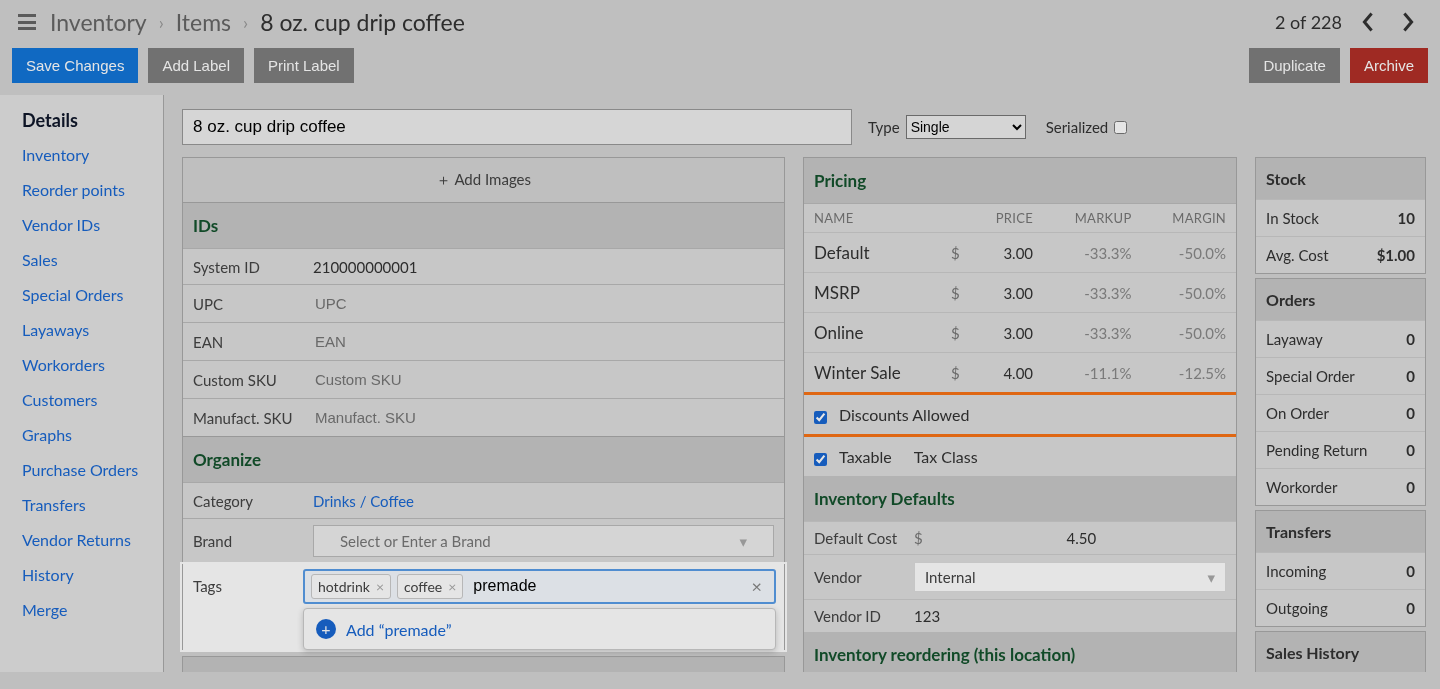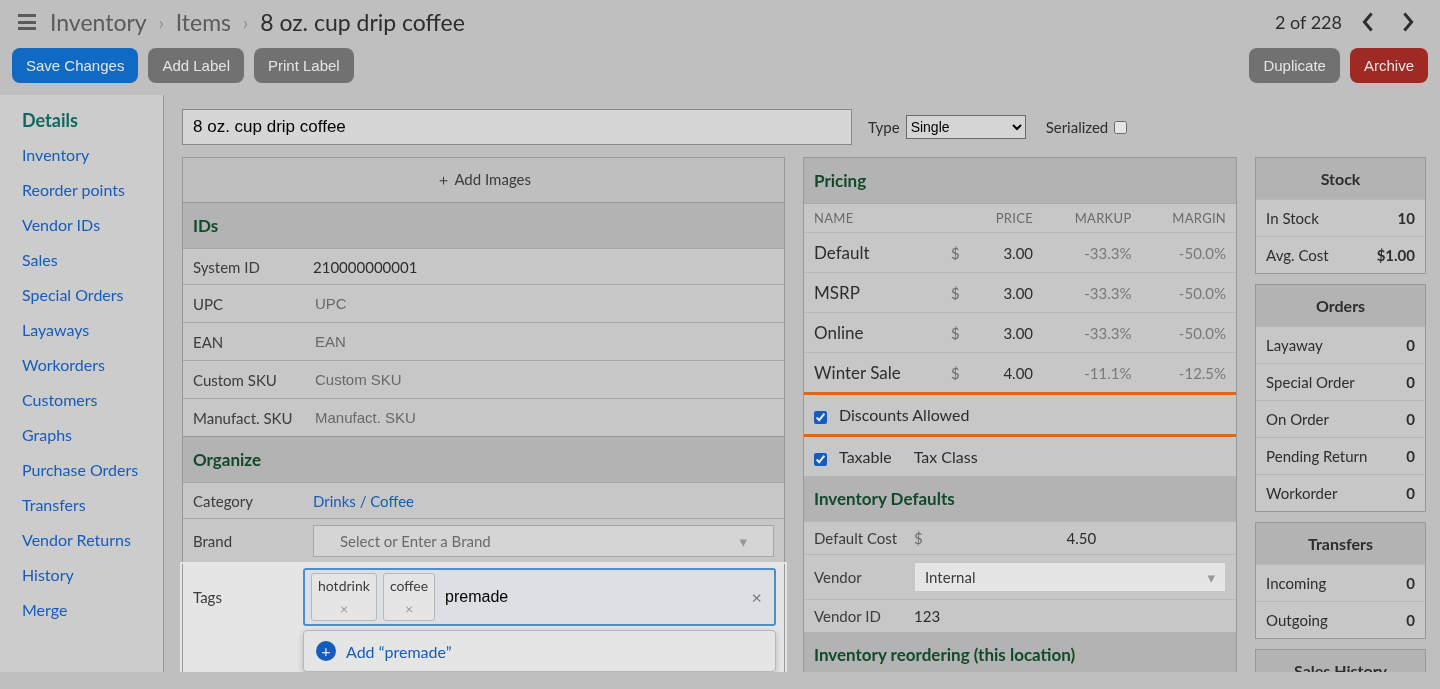--- a/index.html
+++ b/index.html
@@ -54,21 +54,21 @@
   
   .action-bar {
     position: relative;
     display: flex;
     gap: 10px;
     padding: 0 12px 12px;
     z-index: 2;
   }
   .btn {
     border: none;
-    border-radius: 8px;
+    border-radius: 0;
     padding: 9px 14px;
     font-size: 15px;
     color: #fff;
     cursor: pointer;
   }
   .btn-primary { background: #1275d8; }
   .btn-grey    { background: #7e7e7e; }
   .btn-red     { background: #b12f27; }
   .spacer { flex: 1; }
 
@@ -84,21 +84,21 @@
   .sidebar {
     width: 164px;
     border-right: 1px solid #aaa;
     padding: 8px 0 0 10px;
     background: #e4e4e4;
   }
   .sidebar-heading {
     font-size: 18px;
     font-weight: 700;
     padding: 6px 10px;
-    color: #0f766e;
+    color: #0f172a;
     border-left: 2px solid transparent;
   }
   .sidebar a {
     display: block;
     padding: 8px 10px 8px 12px;
     font-size: 16px;
     color: #1967d2;
   }
 
   
@@ -207,21 +207,21 @@
     display:flex; align-items:center; gap:6px;
     border: 2px solid #5a9de8;
     border-radius: 3px;
     background: #f5faff;
     padding: 3px 6px;
     min-height: 34px;
   }
   .tag-pill {
     display:inline-flex; align-items:center;
     background:#fff; border:1px solid #ccc; border-radius:3px;
-    padding: 3px 6px; font-size: 14px; color:#444; gap:6px;flex-direction:column;
+    padding: 3px 6px; font-size: 14px; color:#444; gap:6px;
   }
   .tag-x { color:#aaa; cursor:pointer; font-size:14px; }
   .tag-type {
     border:none; background:transparent; font-size:16px;
     padding: 2px 4px; width: 120px; outline:none;
   }
   .tags-clear { margin-left:auto; color:#888; cursor:pointer; padding:0 6px; font-size:18px;}
   .tags-suggest {
     margin: 0 8px 6px 120px;
     border: 1px solid #ccc;
@@ -278,22 +278,21 @@
     flex:1; height:30px; border:1px solid #ddd; background:#fff;
     display:flex; align-items:center; padding:0 10px; color:#444;
     justify-content:space-between;
   }
   .kvrow .sel .dd { color:#aaa; }
 
   
   .rpanel {
     border: 1px solid #aaa;
     background:#dedede;
-    margin-bottom: 10px;
-    text-align: center;
+    margin-bottom: 4px;
   }
   .rpanel .hd { padding:11px 10px; font-weight:700; font-size:16px; background:#c8c8c8;}
   .rpanel .kv {
     display:flex; justify-content:space-between;
     padding: 9px 10px; border-top:1px solid #ccc;
     font-size:15px;
   }
   .rpanel .kv .val { font-weight:700; }
   input[type=checkbox]{ accent-color:#1967d2; }
 </style>

